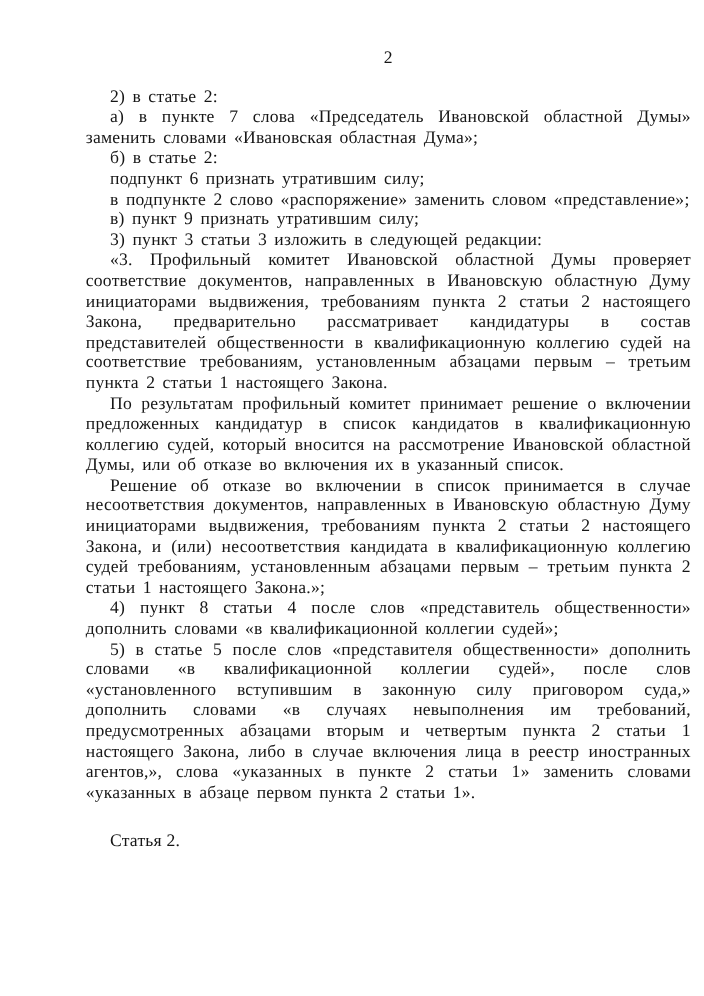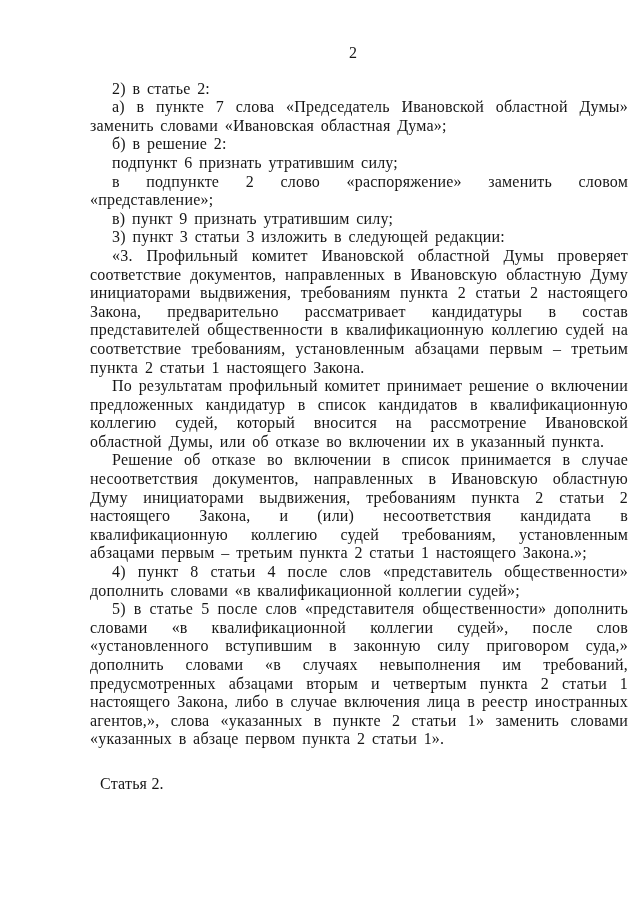--- a/index.html
+++ b/index.html
@@ -27,46 +27,45 @@
     text-align: center;
     margin-bottom: 17px;
     letter-spacing: 0.2px;
   }
   .body-text p.para {
     text-align: justify;
     text-indent: 22px;
     letter-spacing: 0.2px;
     word-spacing: 2.5px;
     hyphens: none;
-    margin-left: 12px;
   }
   .body-text p.article-heading {
     font-weight: normal;
     text-indent: 22px;
     letter-spacing: 0.2px;
     margin-top: 26px;
     margin-bottom: 28px;
   }
 </style>
 </head>
 <body>
 
 <main class="page">
   <div class="page-number">2</div>
 
   <div class="body-text">
     <p class="para">2) в статье 2:</p>
     <p class="para">а) в пункте 7 слова «Председатель Ивановской областной Думы» заменить словами «Ивановская областная Дума»;</p>
-    <p class="para">б) в решение 2:</p>
+    <p class="para">б) в статье 2:</p>
     <p class="para">подпункт 6 признать утратившим силу;</p>
     <p class="para">в подпункте 2 слово «распоряжение» заменить словом «представление»;</p>
     <p class="para">в) пункт 9 признать утратившим силу;</p>
     <p class="para">3) пункт 3 статьи 3 изложить в следующей редакции:</p>
     <p class="para">«3. Профильный комитет Ивановской областной Думы проверяет соответствие документов, направленных в Ивановскую областную Думу инициаторами выдвижения, требованиям пункта 2 статьи 2 настоящего Закона, предварительно рассматривает кандидатуры в состав представителей общественности в квалификационную коллегию судей на соответствие требованиям, установленным абзацами первым – третьим пункта 2 статьи 1 настоящего Закона.</p>
-    <p class="para">По результатам профильный комитет принимает решение о включении предложенных кандидатур в список кандидатов в квалификационную коллегию судей, который вносится на рассмотрение Ивановской областной Думы, или об отказе во включении их в указанный пункта.</p>
+    <p class="para">По результатам профильный комитет принимает решение о включении предложенных кандидатур в список кандидатов в квалификационную коллегию судей, который вносится на рассмотрение Ивановской областной Думы, или об отказе во включения их в указанный список.</p>
     <p class="para">Решение об отказе во включении в список принимается в случае несоответствия документов, направленных в Ивановскую областную Думу инициаторами выдвижения, требованиям пункта 2 статьи 2 настоящего Закона, и (или) несоответствия кандидата в квалификационную коллегию судей требованиям, установленным абзацами первым – третьим пункта 2 статьи 1 настоящего Закона.»;</p>
     <p class="para">4) пункт 8 статьи 4 после слов «представитель общественности» дополнить словами «в квалификационной коллегии судей»;</p>
     <p class="para">5) в статье 5 после слов «представителя общественности» дополнить словами «в квалификационной коллегии судей», после слов «установленного вступившим в законную силу приговором суда,» дополнить словами «в случаях невыполнения им требований, предусмотренных абзацами вторым и четвертым пункта 2 статьи 1 настоящего Закона, либо в случае включения лица в реестр иностранных агентов,», слова «указанных в пункте 2 статьи 1» заменить словами «указанных в абзаце первом пункта 2 статьи 1».</p>
 
     <p class="article-heading">Статья 2.</p>
 
   </div>
 </main>
 
 </body></html>

